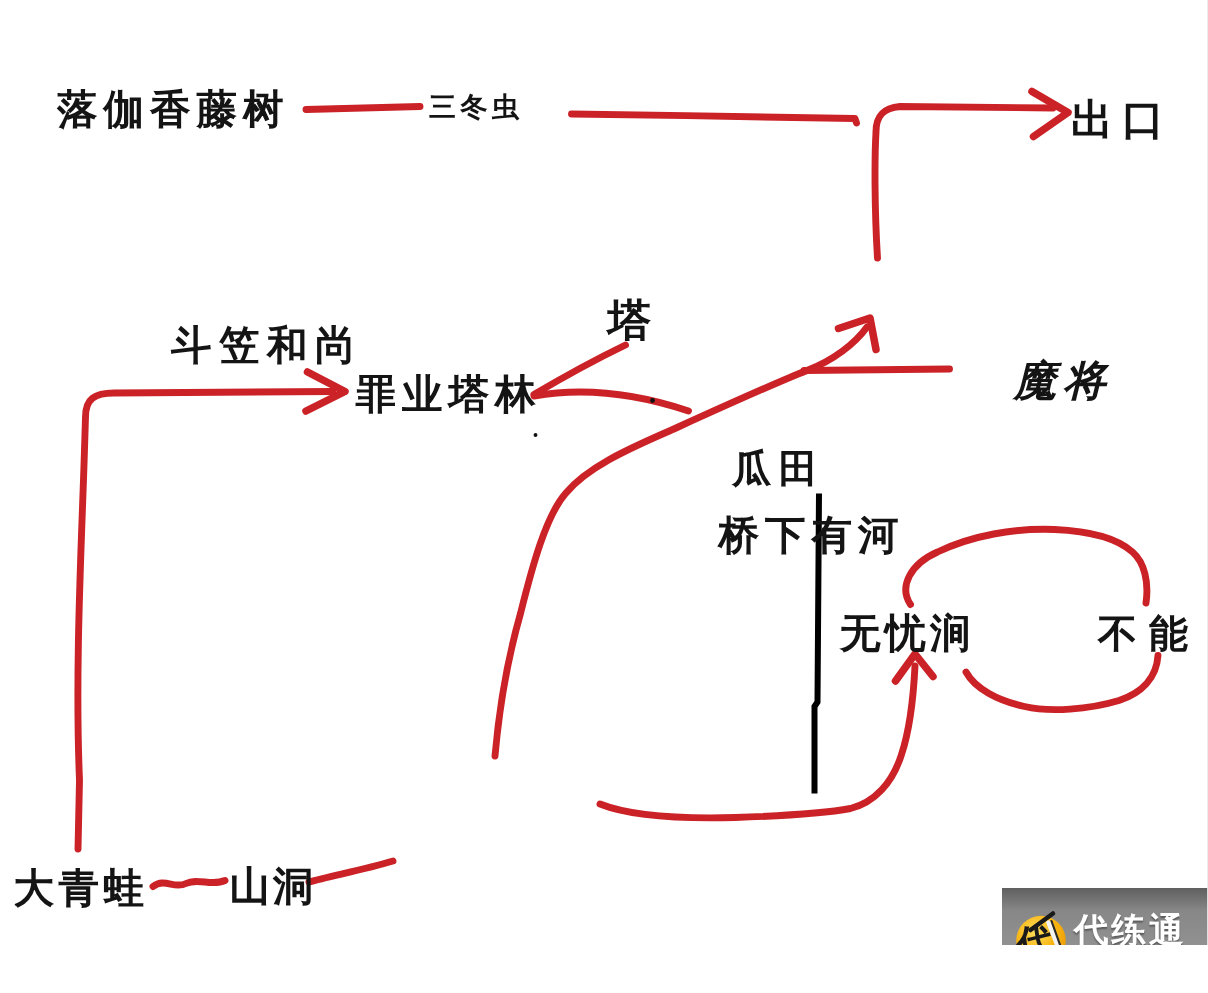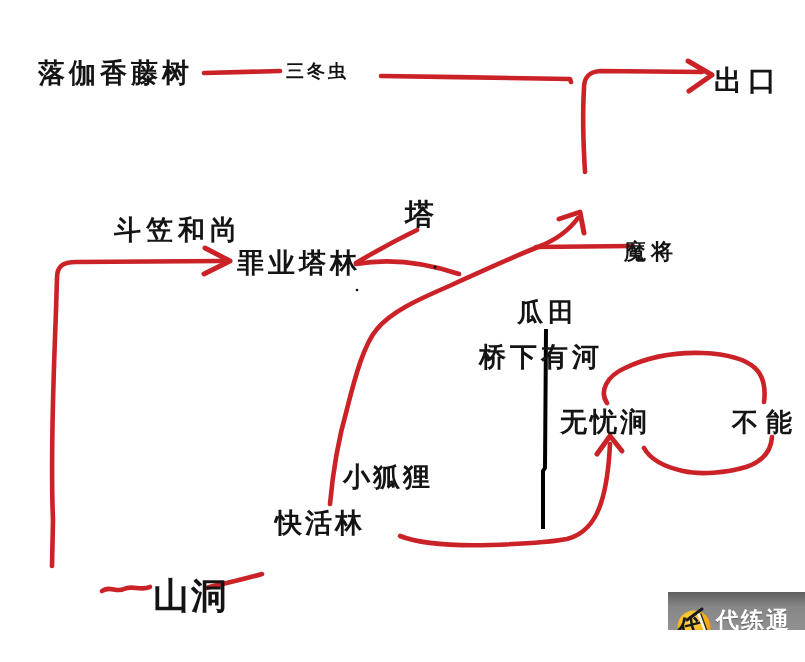--- a/index.html
+++ b/index.html
@@ -98,28 +98,27 @@
     <circle cx="435" cy="267" r="1.6" fill="#111"></circle>
     <circle cx="357" cy="290" r="1.3" fill="#111"></circle>
   </svg>
 
   <div class="lbl" style="left:38px;  top:59px;  font-size:27px; letter-spacing:4px;">落伽香藤树</div>
   <div class="lbl" style="left:286px; top:62px;  font-size:18px; letter-spacing:3px;text-align:right;">三冬虫</div>
   <div class="lbl" style="left:714px; top:66px;  font-size:28px; letter-spacing:6px;">出口</div>
   <div class="lbl" style="left:114px; top:216px; font-size:27px; letter-spacing:5px;">斗笠和尚</div>
   <div class="lbl" style="left:405px; top:199px; font-size:29px;">塔</div>
   <div class="lbl" style="left:237px; top:249px; font-size:27px; letter-spacing:4px;">罪业塔林</div>
-  <div class="lbl" style="left:624px; top:240px; font-size:22px; letter-spacing:5px;">魔将</div>
-  <div class="lbl" style="left:517px; top:299px; font-size:26px; letter-spacing:5px;">瓜田</div>
+  <div class="lbl" style="left:676px; top:240px; font-size:28px; letter-spacing:5px;font-style:italic;">魔将</div>
+  <div class="lbl" style="left:488px; top:299px; font-size:26px; letter-spacing:5px;">瓜田</div>
   <div class="lbl" style="left:560px; top:408px; font-size:27px; letter-spacing:3px;">无忧涧</div>
   <div class="lbl" style="left:479px; top:343px; font-size:27px; letter-spacing:4px;">桥下有河</div>
   <div class="lbl" style="left:732px; top:409px; font-size:26px; letter-spacing:8px;">不能</div>
-  <div class="lbl" style="left:343px; top:463px; font-size:27px; letter-spacing:3px;">小狐狸</div>
-  <div class="lbl" style="left:275px; top:509px; font-size:27px; letter-spacing:3px;">快活林</div>
-  <div class="lbl" style="left:153px; top:577px; font-size:36px; letter-spacing:2px;">山洞</div>
+  <div class="lbl" style="left:9px;   top:578px; font-size:27px; letter-spacing:3px;">大青蛙</div>
+  <div class="lbl" style="left:153px; top:577px; font-size:27px; letter-spacing:2px;">山洞</div>
 
   <div class="logo-panel">
     <div class="logo-watermark">代练通</div>
     <svg class="logo-icon" width="40" height="40" viewBox="0 0 40 40">
       <defs>
         <radialGradient id="coin" cx="40%" cy="32%" r="75%">
           <stop offset="0%" stop-color="#ffdf5e"></stop>
           <stop offset="55%" stop-color="#f8b412"></stop>
           <stop offset="100%" stop-color="#e89400"></stop>
         </radialGradient>

